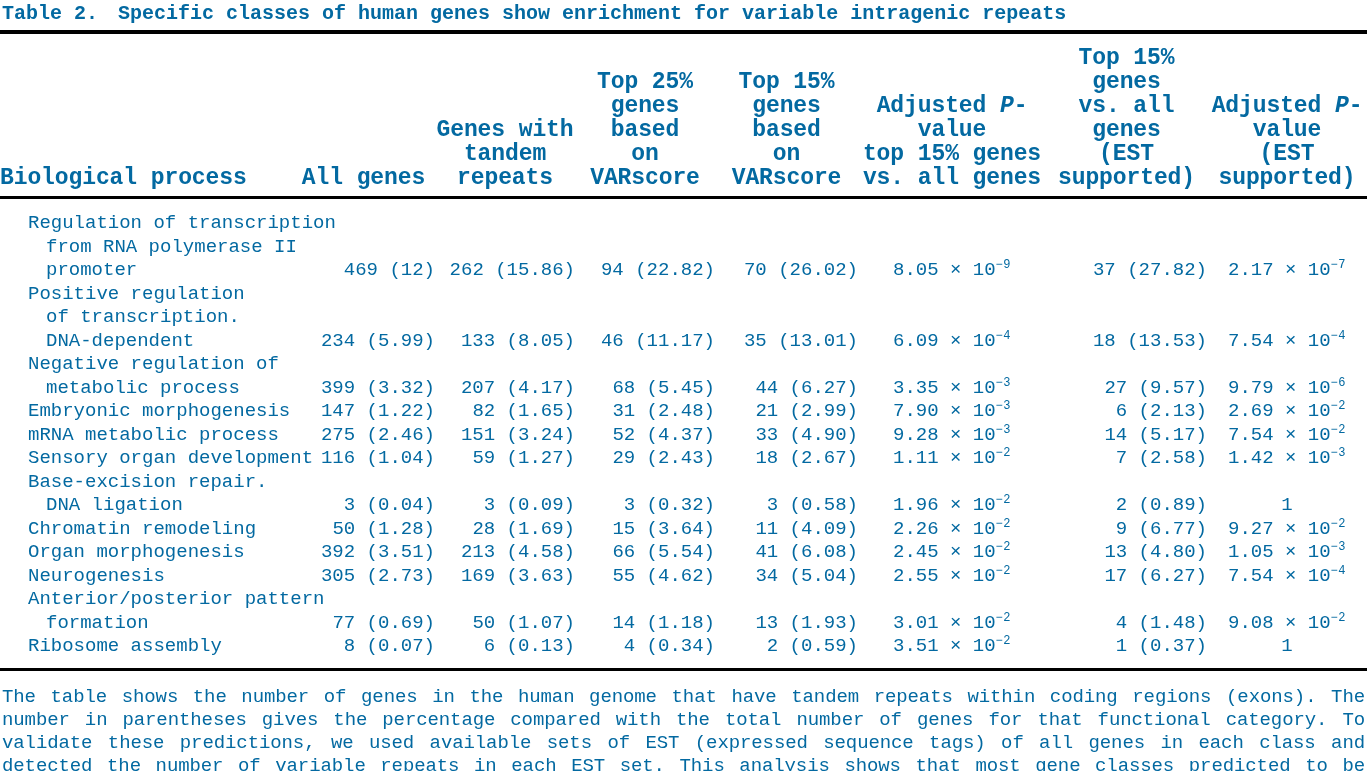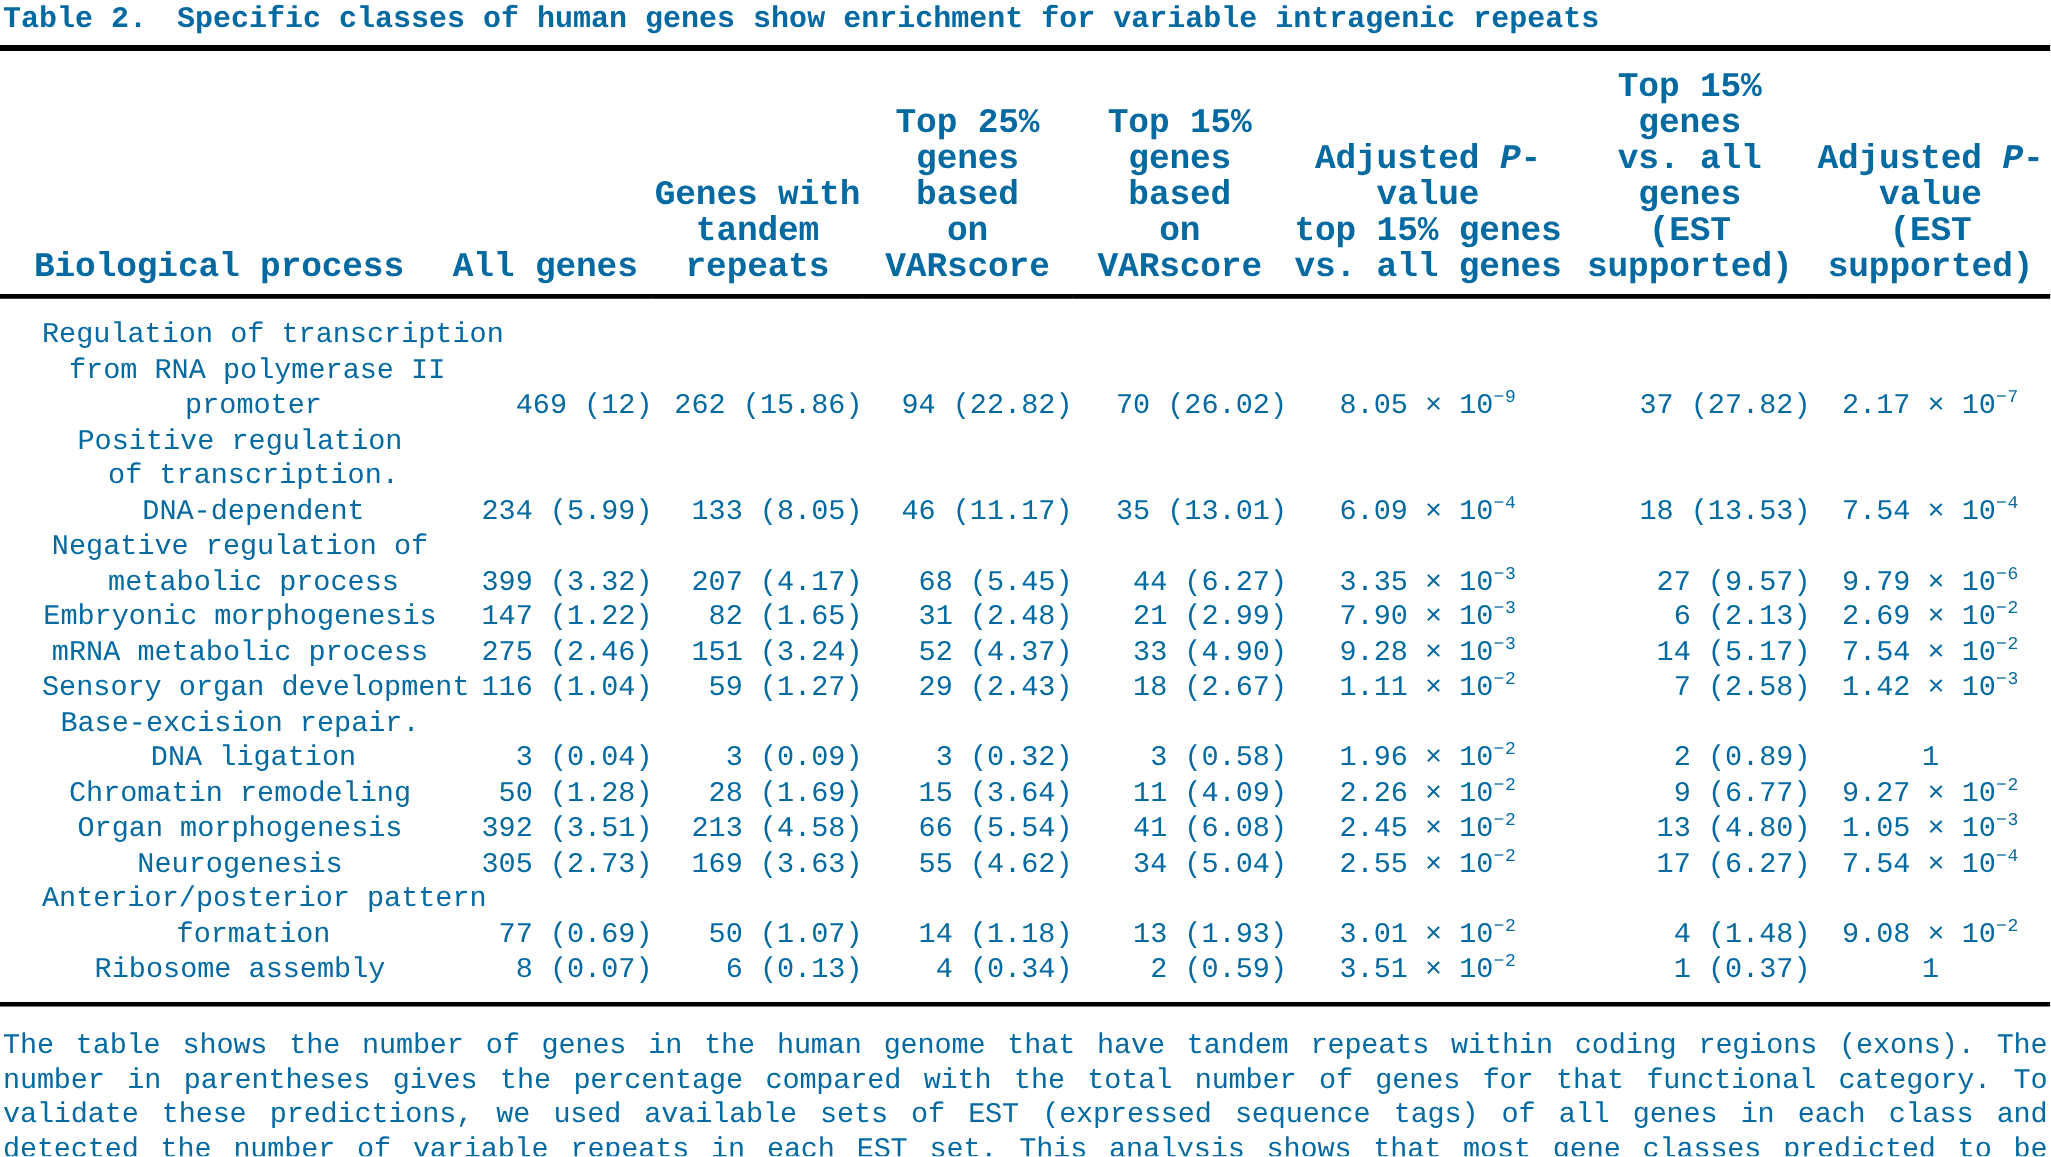--- a/index.html
+++ b/index.html
@@ -42,21 +42,21 @@
   table.gene-table tbody td {
     font-size: 19px;
     line-height: 23.5px;
     vertical-align: bottom;
     padding: 0;
     white-space: nowrap;
   }
   table.gene-table tbody tr:first-child td { padding-top: 13px; }
   table.gene-table tbody tr:last-child td { padding-bottom: 9px; }
 
-  .al-left   { text-align: center; }
+  .al-left   { text-align: left; }
   .al-center { text-align: center; }
   .al-right  { text-align: right; }
 
   
   td.col-all_genes   { padding-right: 10px; }
   td.col-tandem      { padding-right: 16px; }
   td.col-top25       { padding-right: 18px; }
   td.col-top15       { padding-right: 12px; }
   td.col-top15_est   { padding-right: 34px; }
 

